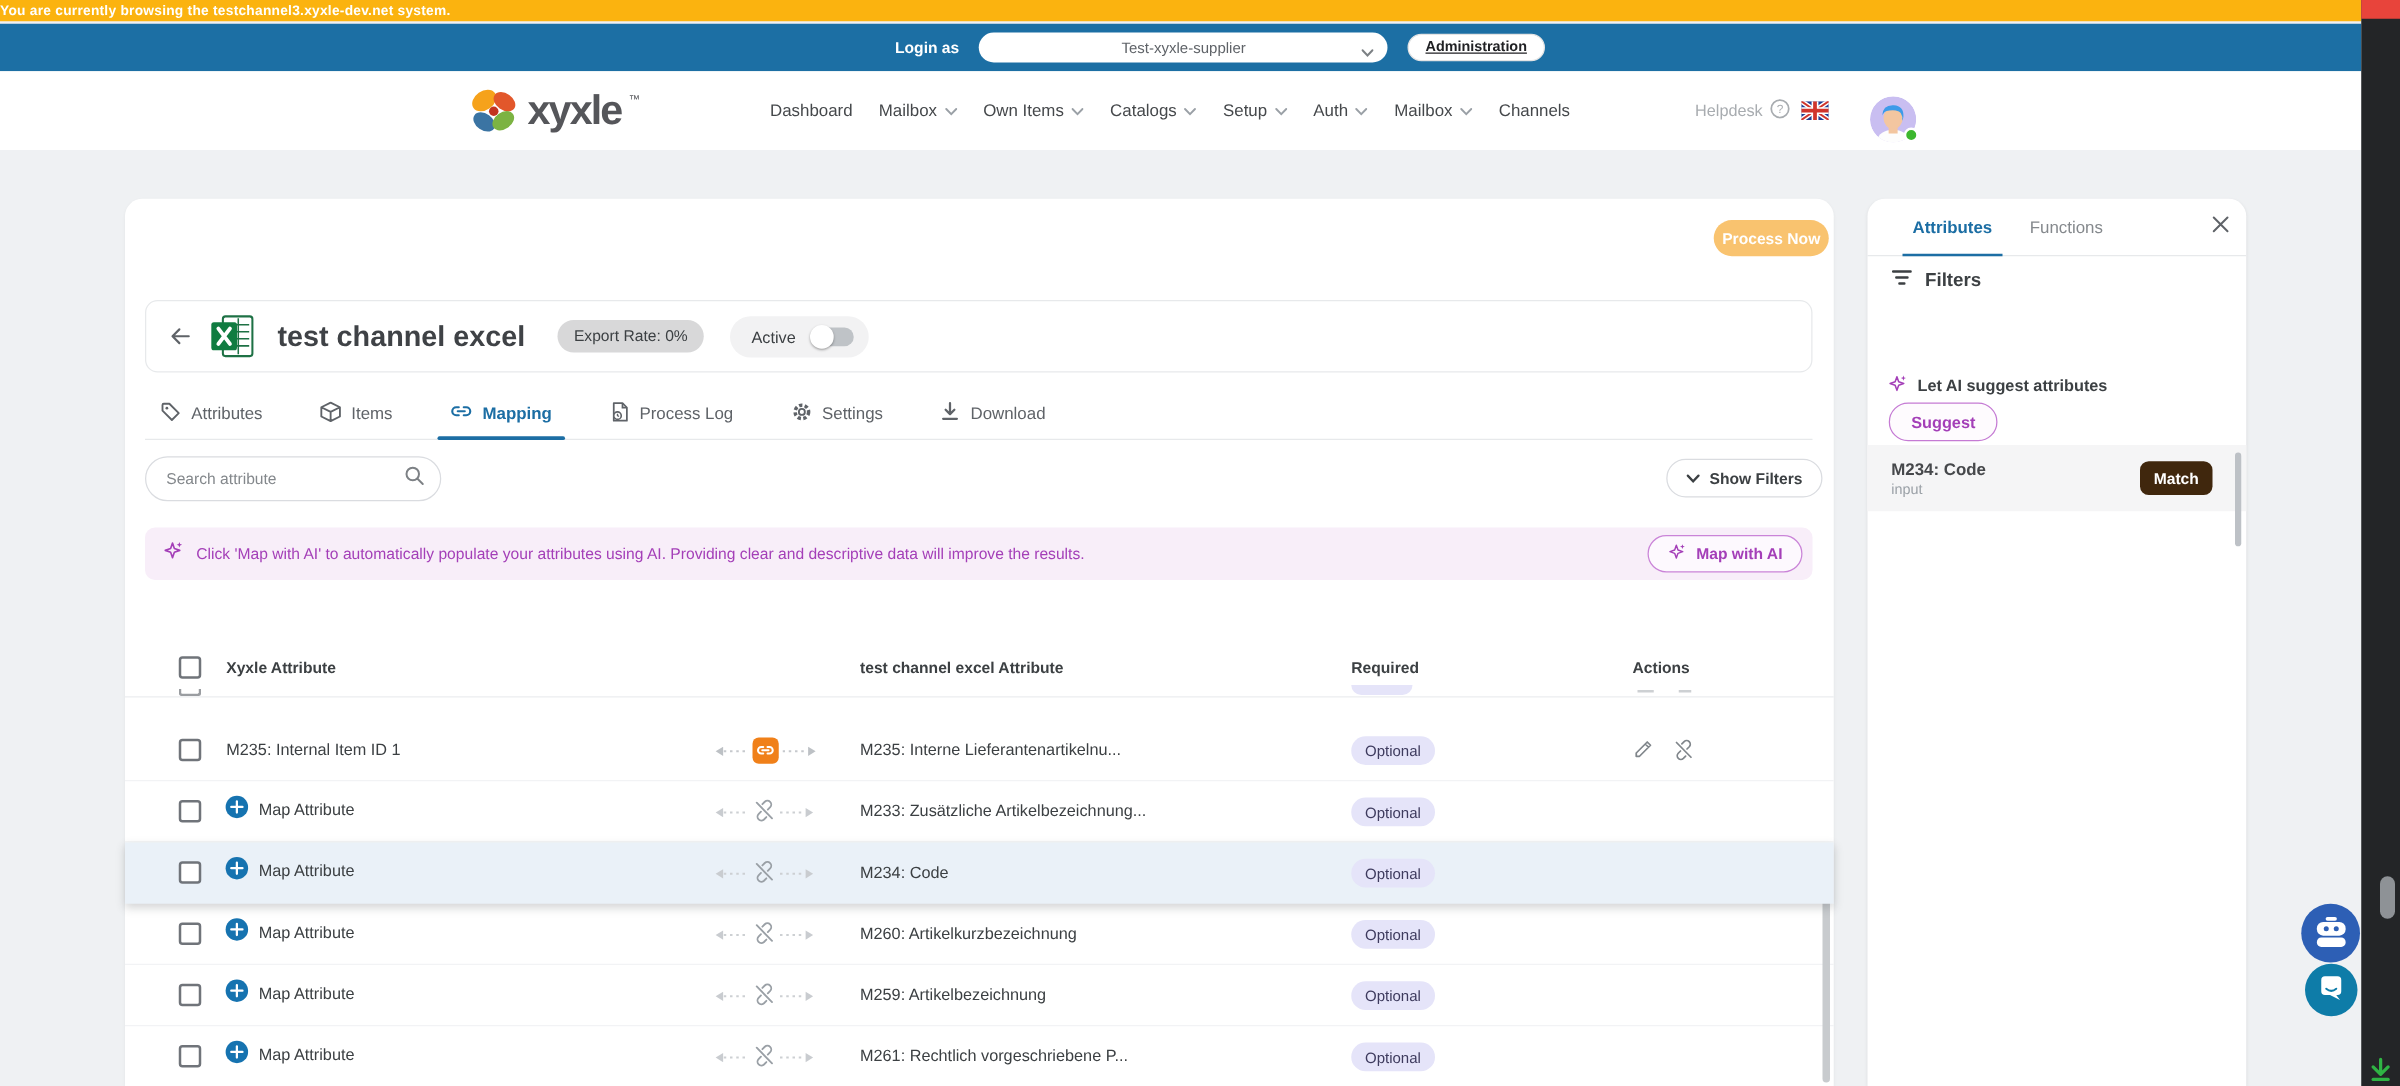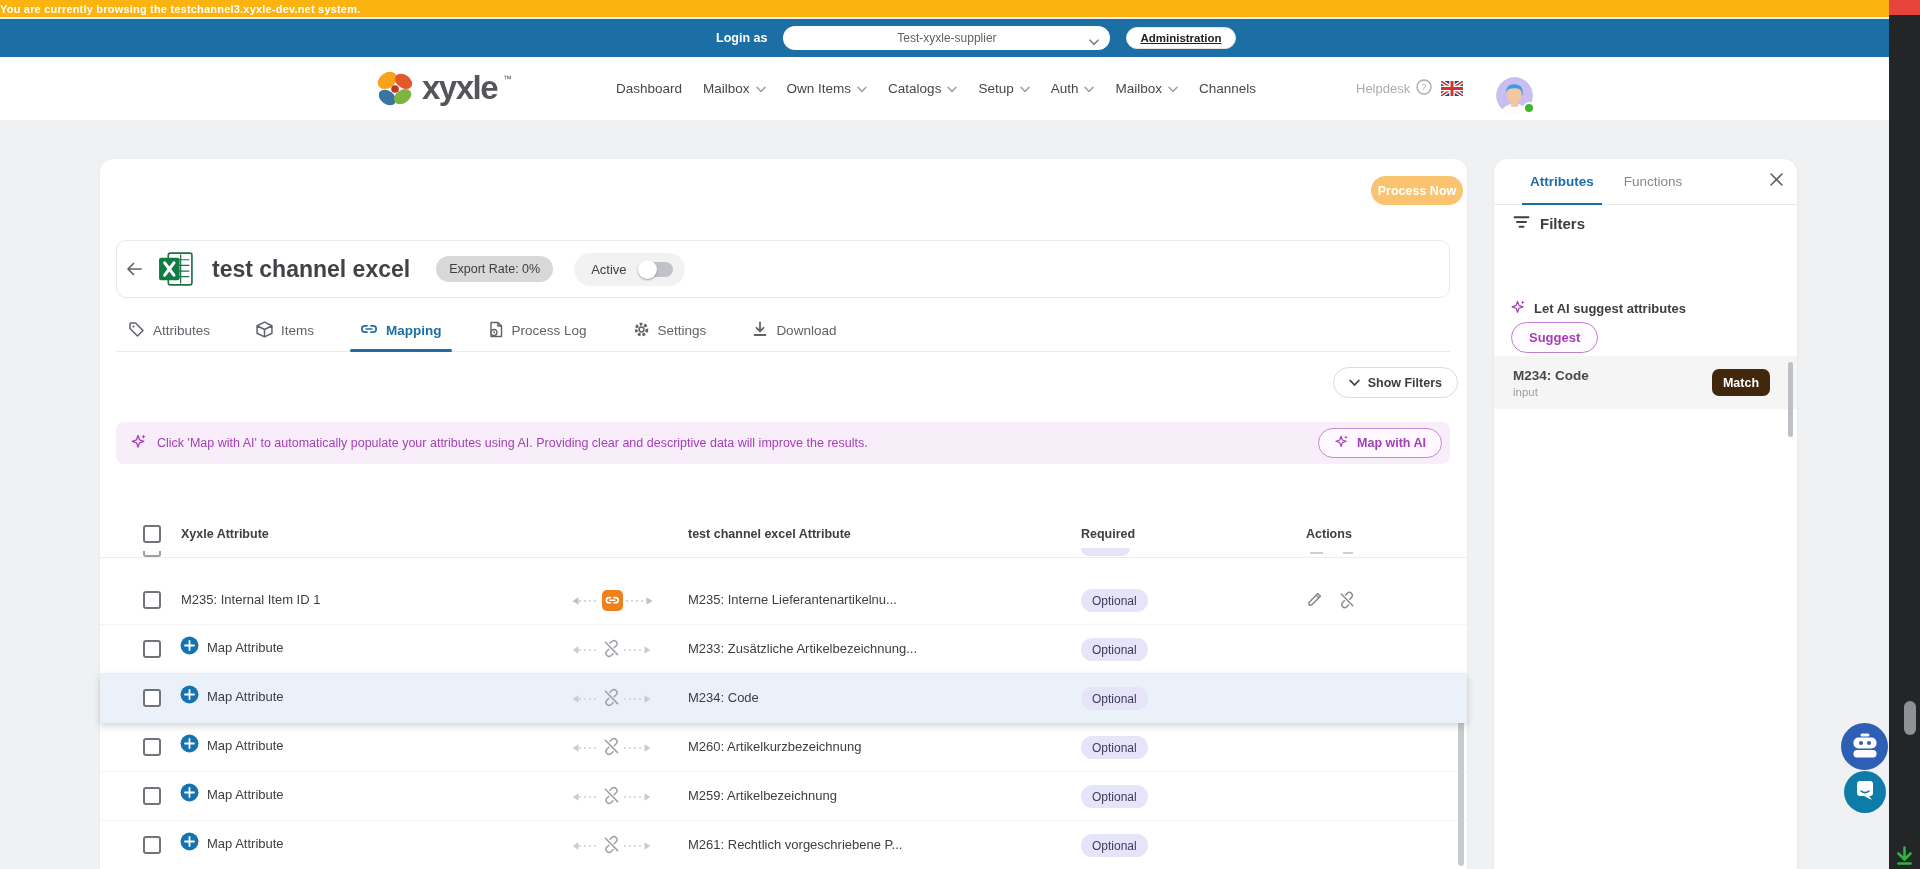--- a/index.html
+++ b/index.html
@@ -34,21 +34,21 @@
   .avatar .dot { position:absolute; right:-2px; bottom:0; width:12px; height:12px; border-radius:50%;
     background:#3CB72E; border:2px solid #fff; }
 
   
   .main-card { position:absolute; left:100px; top:159px; width:1367px; height:710px; background:#fff;
     border-radius:14px 14px 0 0; box-shadow:0 1px 3px rgba(0,0,0,.05); }
   .process-now { position:absolute; top:17px; right:4px; width:92px; height:29px; border:none; border-radius:15px;
     background:#F9C36F; color:#fff; font-family:inherit; font-weight:bold; font-size:12.5px; cursor:pointer; }
 
   .title-panel { position:absolute; left:16px; top:81px; width:1334px; height:58px; border:1px solid #E7E9EB;
-    border-radius:10px; display:flex; align-items:center; padding-left:8px; }
+    border-radius:10px; display:flex; align-items:center; padding-left:18px; }
   .back-btn { background:none; border:none; cursor:pointer; line-height:0; margin-right:13px; }
   .excel-icon { margin-right:17px; line-height:0; }
   .channel-title { font-size:23px; font-weight:bold; color:#3F4246; margin-right:26px; }
   .export-badge { background:#D8D8D9; color:#3C4043; font-size:12.5px; border-radius:14px; padding:6px 13px; margin-right:21px; }
   .active-pill { background:#F2F2F3; border-radius:17px; height:33px; padding:0 10px 0 17px;
     display:flex; align-items:center; gap:11px; font-size:13px; color:#3C4043; }
   .toggle { position:relative; width:37px; height:19px; cursor:pointer; }
   .toggle .track { position:absolute; left:2px; top:2px; width:33px; height:15px; border-radius:8px; background:#BFC3C7; }
   .toggle .knob { position:absolute; left:0; top:0; width:19px; height:19px; border-radius:50%; background:#fff;
     box-shadow:0 1px 2px rgba(0,0,0,.35); }
@@ -339,20 +339,27 @@
       </div>
       <div class="tab">
         <span><svg width="16" height="16" viewBox="0 0 16 16">
               <path d="M8 1.5 V10 M4.5 6.8 L8 10.3 L11.5 6.8" fill="none" stroke="#5F6368" stroke-width="1.8" stroke-linecap="round" stroke-linejoin="round"></path>
               <path d="M2.5 14 h11" stroke="#5F6368" stroke-width="1.8" stroke-linecap="round"></path>
             </svg></span>
         <span>Download</span>
       </div>
     </div>
 
+    <div class="search-pill">
+      <input type="text" placeholder="Search attribute" style="">
+      <span><svg width="17" height="17" viewBox="0 0 17 17">
+            <circle cx="7.2" cy="7.2" r="5" fill="none" stroke="#7d8185" stroke-width="1.6"></circle>
+            <path d="M11 11 L15.2 15.2" stroke="#7d8185" stroke-width="1.6" stroke-linecap="round"></path>
+          </svg></span>
+    </div>
     <button class="show-filters">
       <span><svg width="11" height="8" viewBox="0 0 11 8">
             <path d="M1.2 1.5 L5.5 6 L9.8 1.5" fill="none" stroke="#3C4043" stroke-width="1.8" stroke-linecap="round"></path>
           </svg></span>
       <span>Show Filters</span>
     </button>
 
     <div class="ai-banner">
       <span><svg width="17" height="17" viewBox="0 0 17 17">
             <path d="M8 2.5 L9.5 6.8 L13.8 8.3 L9.5 9.8 L8 14.1 L6.5 9.8 L2.2 8.3 L6.5 6.8 Z" fill="none" stroke="#A43FB8" stroke-width="1.3" stroke-linejoin="round"></path>

